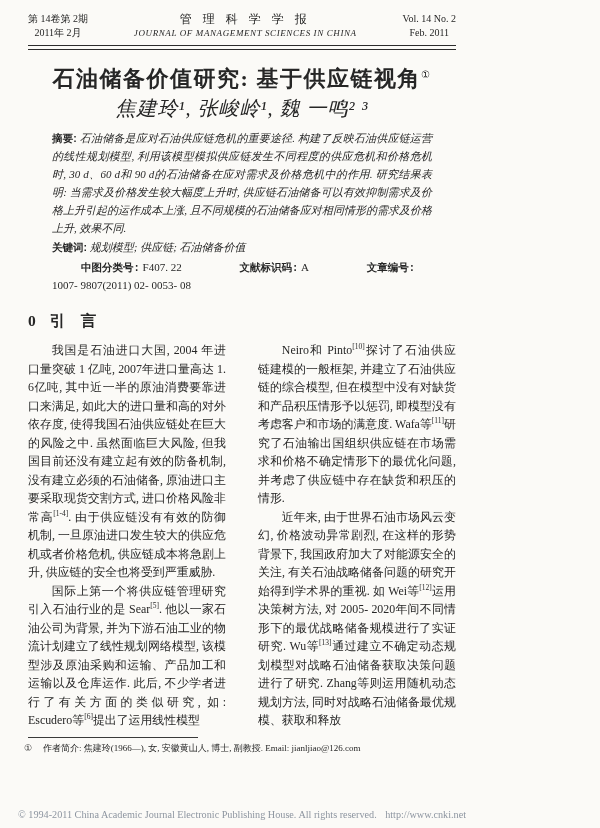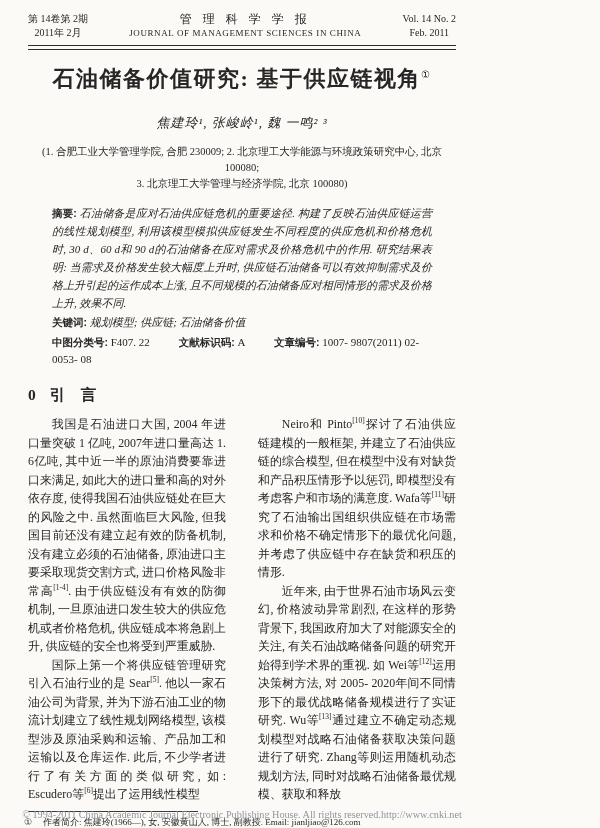--- a/index.html
+++ b/index.html
@@ -9,59 +9,59 @@
     background: #fbfaf7;
     color: #262626;
     font-family: "Liberation Serif", "DejaVu Serif", serif;
   }
   .page { box-sizing: border-box; width: 484px; height: 828px; padding: 12px 28px 0; position: relative; }
 
   
   .jheader { display: flex; justify-content: space-between; align-items: flex-start; font-size: 10px; line-height: 14px; }
   .jheader .col { text-align: center; }
   .journal-cn { font-size: 12px; letter-spacing: 4px; }
-  .journal-en { font-size: 9px; letter-spacing: 0.6px; }
+  .journal-en { font-size: 9px; letter-spacing: 0.6px; font-style: italic; }
   .rule-double { margin-top: 5px; height: 3px; border-top: 1.6px solid #2c2c2c; border-bottom: 1.1px solid #2c2c2c; }
 
   
   .title { margin-top: 10px; text-align: center; font-size: 22px; font-weight: bold; letter-spacing: 1.5px; line-height: 30px; }
   .title sup { font-size: 10px; font-weight: normal; }
-  .authors { margin-top: 20px; text-align: center; font-size: 13px; font-style: italic; line-height: 18px; letter-spacing: 1px; }
+  .authors { margin-top: 5px; text-align: center; font-size: 20px; font-style: italic; line-height: 18px; letter-spacing: 1px; }
   .affils { margin-top: 12px; text-align: center; font-size: 10.5px; line-height: 16px; }
 
   
   .abstract { margin: 12px 24px 0; font-size: 11px; line-height: 18px; text-align: justify; }
   .abstract .abs-label { font-weight: bold; font-style: normal; font-family: "Liberation Sans", sans-serif; font-size: 10.5px; }
   .abstract .abs-text { font-style: italic; }
   .kwline { margin: 2px 24px 0; font-size: 11px; line-height: 17px; }
   .kwline .lbl { font-weight: bold; font-family: "Liberation Sans", sans-serif; font-size: 10.5px; }
   .kwline .val { font-style: italic; }
   .clcline { margin: 3px 24px 0; font-size: 11px; line-height: 17px; }
-  .clcline .lbl { font-weight: bold; font-family: Liberation Sans, sans-serif; font-size: 10.5px; }
+  .clcline .lbl { font-weight: bold; font-family: Liberation Mono, monospace; font-size: 10.5px; margin-left: 29px; }
   .clcline .seg { margin-right: 26px; }
 
   
   .sect { margin-top: 16px; font-size: 15.5px; font-weight: bold; line-height: 21px; font-family: Liberation Serif, serif; }
   .sect .num { margin-right: 14px; }
 
   
   .cols { margin-top: 10px; display: flex; gap: 32px; font-size: 11.9px; line-height: 18.5px; text-align: justify; }
   .cols .col2 { width: 264px; }
   .cols p { margin: 0; text-indent: 2em; }
   .cols p.cont { text-indent: 0; }
   sup.ref { font-size: 7.5px; vertical-align: super; line-height: 0; }
 
   
   .fn-rule { margin-top: 7px; width: 170px; border-top: 1.2px solid #3a3a3a; }
   .footnotes { margin-top: 4px; font-size: 9px; line-height: 12.5px; position: relative; padding-left: 15px; }
   .fn-marker { position: absolute; left: -4px; top: 0; }
   .footnotes div { margin: 0; }
 
   
-  .copyright { position: absolute; left: 18px; right: 18px; bottom: 8px; display: flex; justify-content: center; font-size: 10.2px; color: #8d95a0; }
+  .copyright { position: absolute; left: 18px; right: 18px; bottom: 8px; display: flex; justify-content: space-between; font-size: 10.2px; color: #8d95a0; }
 </style>
 </head>
 <body>
 
 <div class="page">
 
   <div class="jheader">
     <div class="col">
       <div>第 14卷第 2期</div>
       <div>2011年 2月</div>
@@ -74,24 +74,20 @@
       <div>Vol. 14 No. 2</div>
       <div>Feb. 2011</div>
     </div>
   </div>
   <div class="rule-double"></div>
 
   <div class="title"><span>石油储备价值研究: 基于供应链视角</span><sup>①</sup></div>
 
   <div class="authors">焦建玲¹, 张峻岭¹, 魏 一鸣² ³</div>
 
-  <div class="affils">
-    <div>(1. 合肥工业大学管理学院, 合肥 230009; 2. 北京理工大学能源与环境政策研究中心, 北京 100080;</div>
-    <div>3. 北京理工大学管理与经济学院, 北京 100080)</div>
-  </div>
 
   <div class="abstract">
     <span class="abs-label">摘要:</span>
     <span class="abs-text">石油储备是应对石油供应链危机的重要途径. 构建了反映石油供应链运营的线性规划模型, 利用该模型模拟供应链发生不同程度的供应危机和价格危机时, 30 d、60 d和 90 d的石油储备在应对需求及价格危机中的作用. 研究结果表明: 当需求及价格发生较大幅度上升时, 供应链石油储备可以有效抑制需求及价格上升引起的运作成本上涨, 且不同规模的石油储备应对相同情形的需求及价格上升, 效果不同.</span>
   </div>
 
   <div class="kwline">
     <span class="lbl">关键词:</span>
     <span class="val">规划模型; 供应链; 石油储备价值</span>
   </div>

